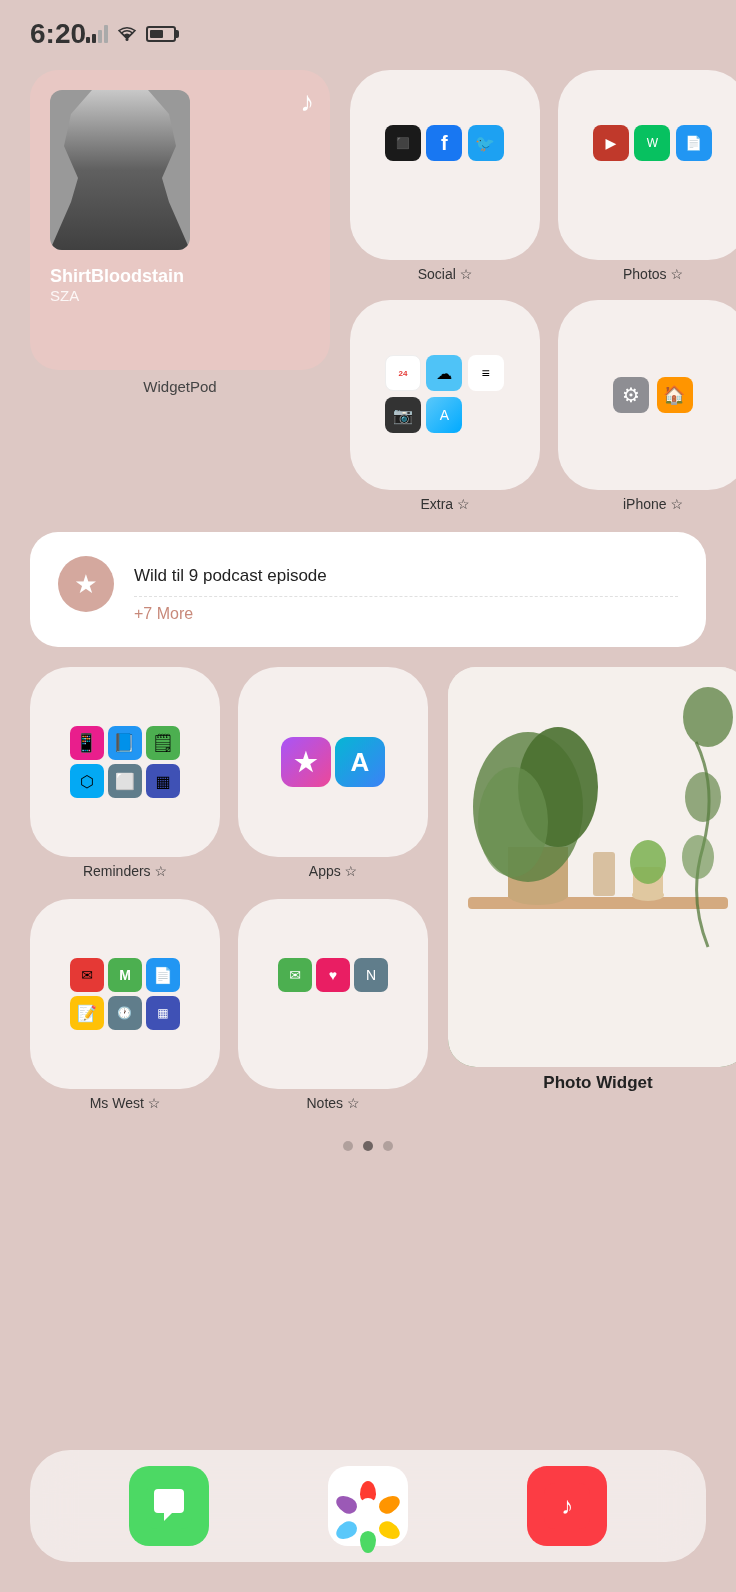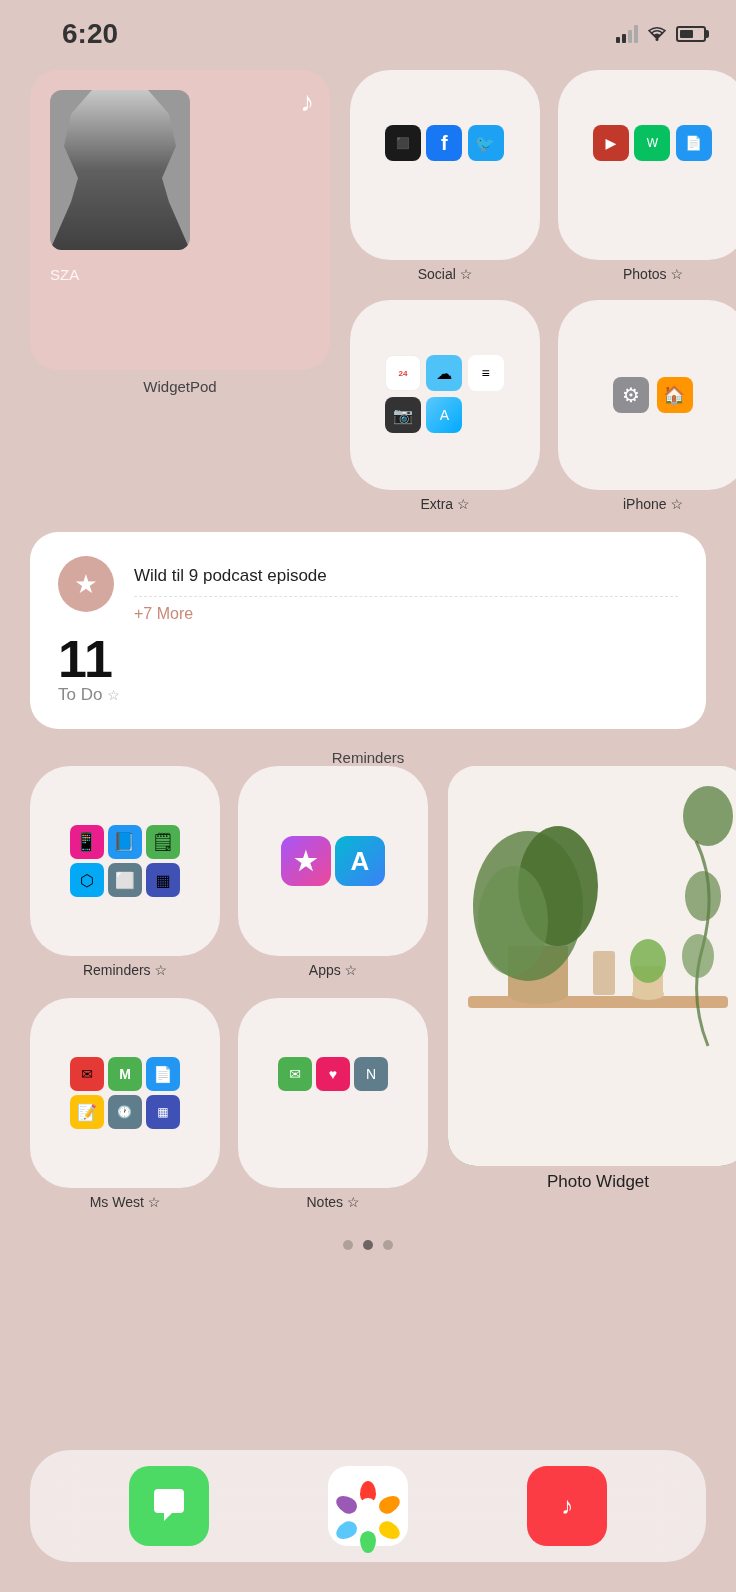--- a/index.html
+++ b/index.html
@@ -9,26 +9,25 @@
       height: 1592px;
       background-color: #ddc8c4;
       font-family: -apple-system, 'SF Pro Display', 'Helvetica Neue', Arial, sans-serif;
       position: relative;
       overflow: hidden;
     }
 
     
     .status-bar {
       display: flex;
-      justify-content: space-between;
+      justify-content: flex-start;
       align-items: center;
       padding: 18px 30px 10px;
       position: relative;
       z-index: 10;
-      margin-left: 32px;
     }
     .status-time {
       font-size: 28px;
       font-weight: 600;
       color: #333;
     }
     .status-icons {
       display: flex;
       align-items: center;
       gap: 8px;
@@ -290,21 +289,21 @@
     .photo-widget-inner {
       width: 100%;
       height: 100%;
       background: linear-gradient(180deg, #f0ece8 0%, #d4cfc8 30%, #8a9e7a 60%, #6b8a5a 100%);
       display: flex;
       align-items: center;
       justify-content: center;
     }
     .photo-widget-label {
       font-size: 17px;
-      font-weight: 400;
+      font-weight: 700;
       color: #222;
       text-align: center;
       margin-top: 6px;
     }
 
     
     .page-dots {
       display: flex;
       justify-content: center;
       gap: 10px;
@@ -408,20 +407,21 @@
 <div class="home-screen">
 
   <div class="row-1">
 
     <div class="row-item">
       <div class="widget-pod">
         <span class="music-note-icon">♪</span>
         <div class="widget-pod-photo">
           <div class="person-silhouette"></div>
         </div>
+        <div class="widget-pod-title">ShirtBloodstain</div>
         <div class="widget-pod-artist">SZA</div>
       </div>
       <div class="widget-pod-label">WidgetPod</div>
     </div>
 
     <div class="right-col">
 
       <div class="app-row">
 
         <div class="folder-wrap">
@@ -483,31 +483,21 @@
 
   <div>
     <div class="reminders-widget">
       <div class="reminders-header">
         <div class="reminders-star">★</div>
         <div class="reminders-list">
           <div class="reminder-item">Wild til 9 podcast episode</div>
           <div class="reminder-more">+7 More</div>
         </div>
       </div>
-      <div class="reminders-bottom">
-        <div>
-          <div class="reminders-count">11</div>
-          <div class="reminders-todo">
-            <span>To Do</span>
-            <span style="font-size:14px;color:#aaa;">☆</span>
-          </div>
-        </div>
-      </div>
-    </div>
-    <div class="reminders-label">Reminders</div>
+    </div>
   </div>
 
   <div class="row-2">
 
     <div class="col-left-2">
 
       <div class="app-row">
 
         <div class="folder-wrap">
           <div class="small-folder">

